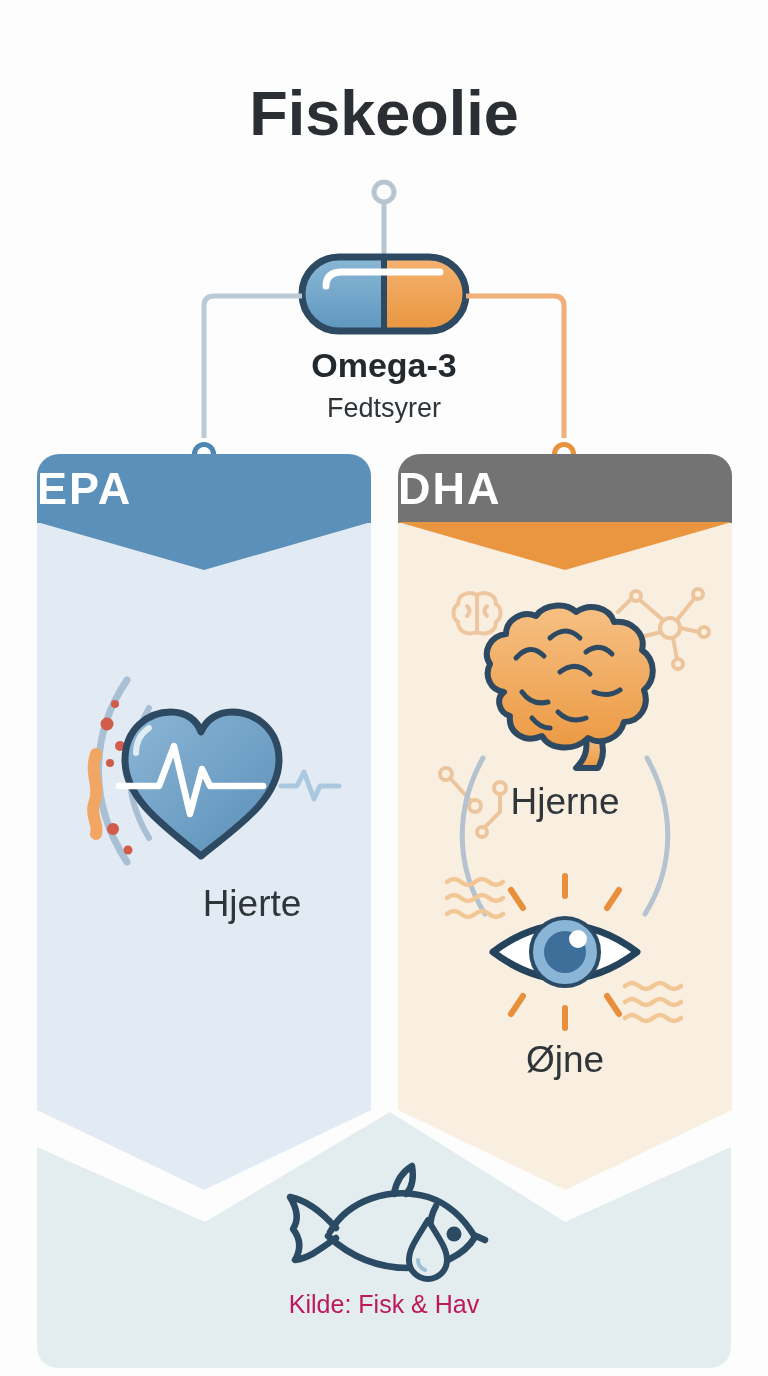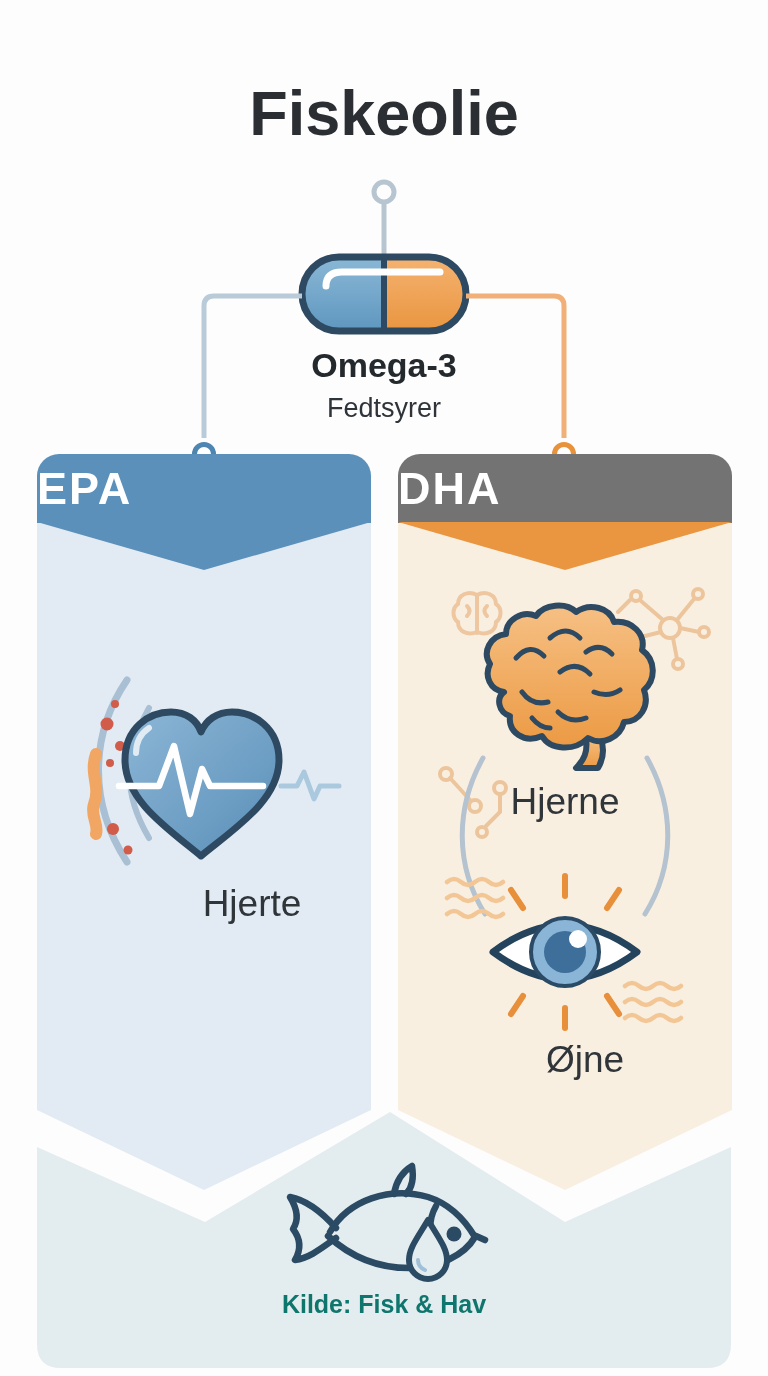--- a/index.html
+++ b/index.html
@@ -23,22 +23,22 @@
   .banner.epa{left:37px;background:#5b90ba;}
   .banner.dha{left:398px;background:#737373;}
   .banner-chevron{top:522px;width:334px;height:48px;
     clip-path:polygon(0 0,100% 0,50% 100%);}
   .banner-chevron.epa{left:37px;background:#5b90ba;}
   .banner-chevron.dha{left:398px;background:#ea9540;}
   .banner-label{font-size:45px;font-weight:700;color:#ffffff;letter-spacing:2px;line-height:1;}
   .item-label{font-size:37px;font-weight:400;color:#2f3539;text-align:center;width:334px;line-height:1.1;}
   .label-hjerte{left:37px;top:884px;margin-left:48px;}
   .label-hjerne{left:398px;top:782px;}
-  .label-ojne{left:398px;top:1040px;padding-left:20px;}
-  .kilde{top:1290px;font-size:25px;font-weight:700;color:#0f766e;}
+  .label-ojne{left:398px;top:1040px;}
+  .kilde{top:1290px;font-size:25px;font-weight:400;color:#be185d;}
   svg{display:block;}
 </style>
 </head>
 <body>
 
 <div class="stage">
 
   <div class="abs center-text title">Fiskeolie</div>
 
   <svg class="abs" style="left:366px;top:176px;" width="36" height="84" viewBox="0 0 36 84">

